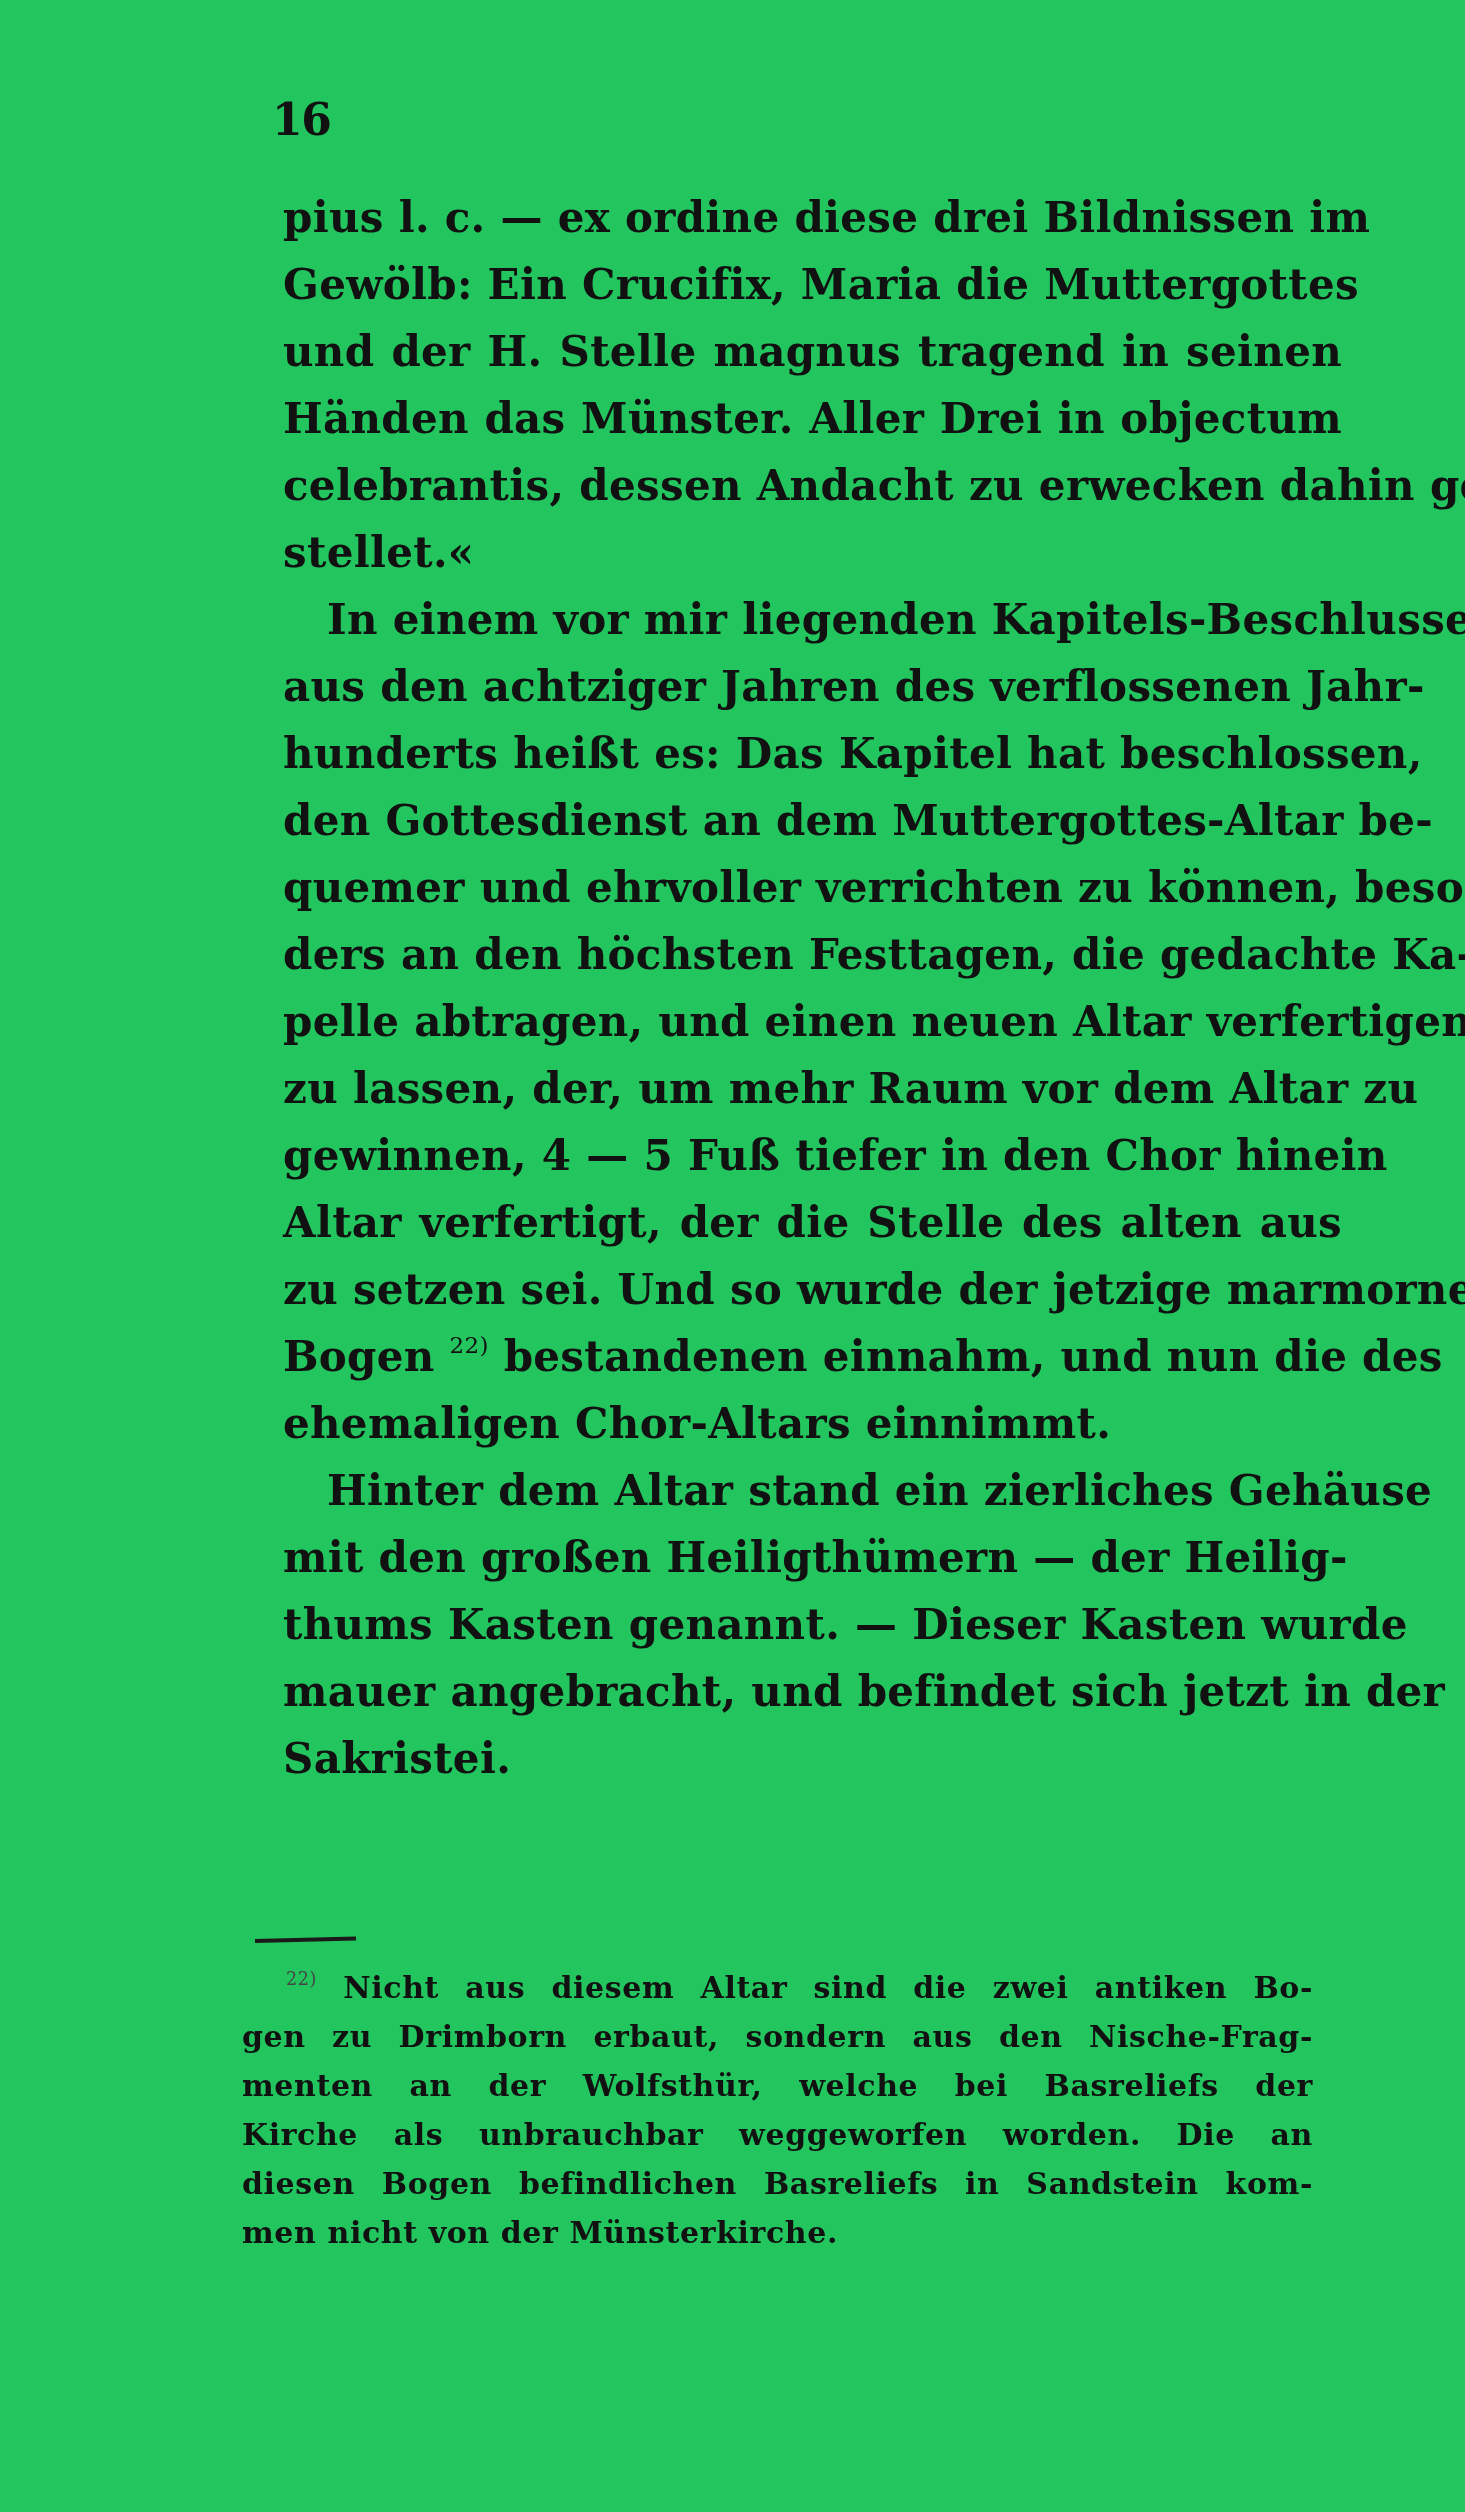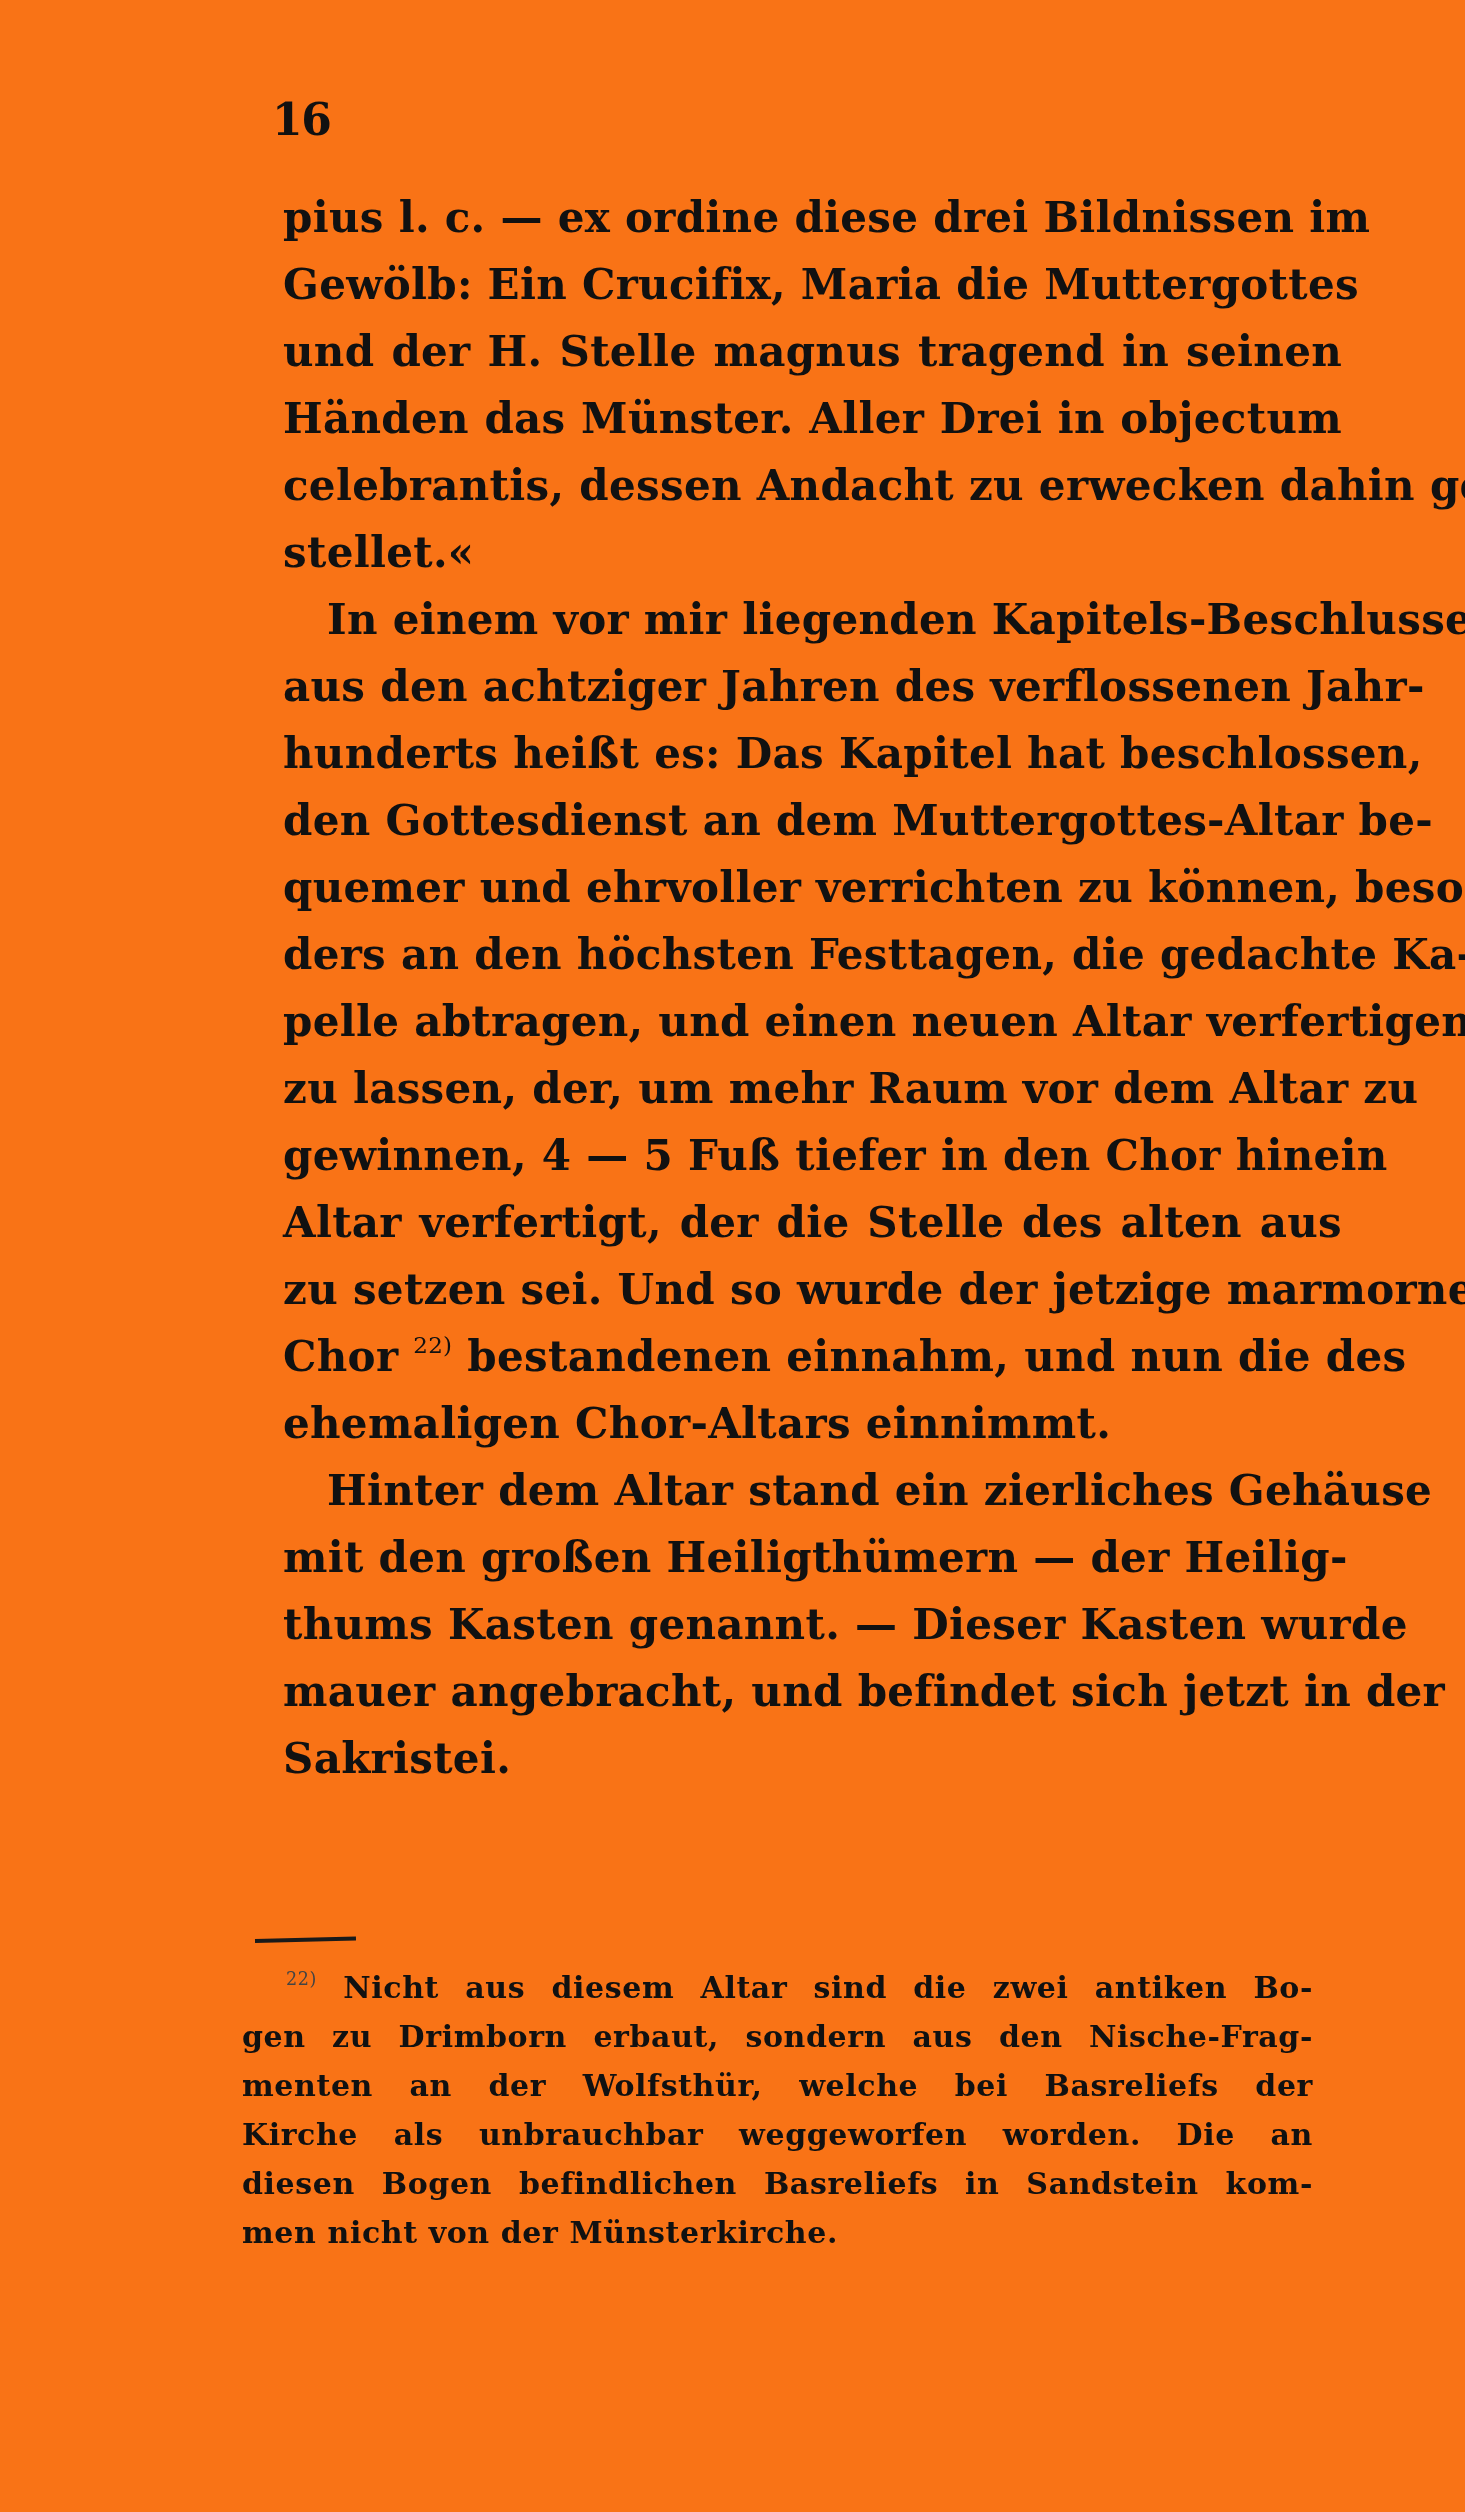--- a/index.html
+++ b/index.html
@@ -13,21 +13,21 @@
     position: relative;
     overflow: hidden;
     font-family: "DejaVu Serif", "Liberation Serif", serif;
     color: #111111;
   }
   .page {
     position: absolute;
     left: 0; top: 0;
     width: 1465px;
     height: 2512px;
-    background: #f97316;
+    background: #22c55e;
   }
   .page-number {
     position: absolute;
     left: 272px;
     top: 95px;
     font-size: 44px;
     font-weight: bold;
     line-height: 50px;
     letter-spacing: -1.3px;
   }
@@ -128,21 +128,21 @@
       <span class="line">hunderts heißt es: Das Kapitel hat beschlossen,</span>
       <span class="line">den Gottesdienst an dem Muttergottes-Altar be-</span>
       <span class="line">quemer und ehrvoller verrichten zu können, beson-</span>
       <span class="line">ders an den höchsten Festtagen, die gedachte Ka-</span>
       <span class="line">pelle abtragen, und einen neuen Altar verfertigen</span>
       <span class="line">zu lassen, der, um mehr Raum vor dem Altar zu</span>
       <span class="line">gewinnen, 4 — 5 Fuß tiefer in den Chor hinein</span>
       <span class="line">Altar verfertigt, der die Stelle des alten aus</span>
       <span class="line">zu setzen sei. Und so wurde der jetzige marmorne</span>
       <span class="line">
-        <span>Chor</span>
+        <span>Bogen</span>
         <span class="sup">22)</span>
         <span>bestandenen einnahm, und nun die des</span>
       </span>
       <span class="line last">ehemaligen Chor-Altars einnimmt.</span>
     </div>
 
     <div>
       <span class="line indent">Hinter dem Altar stand ein zierliches Gehäuse</span>
       <span class="line">mit den großen Heiligthümern — der Heilig-</span>
       <span class="line">thums Kasten genannt. — Dieser Kasten wurde</span>

